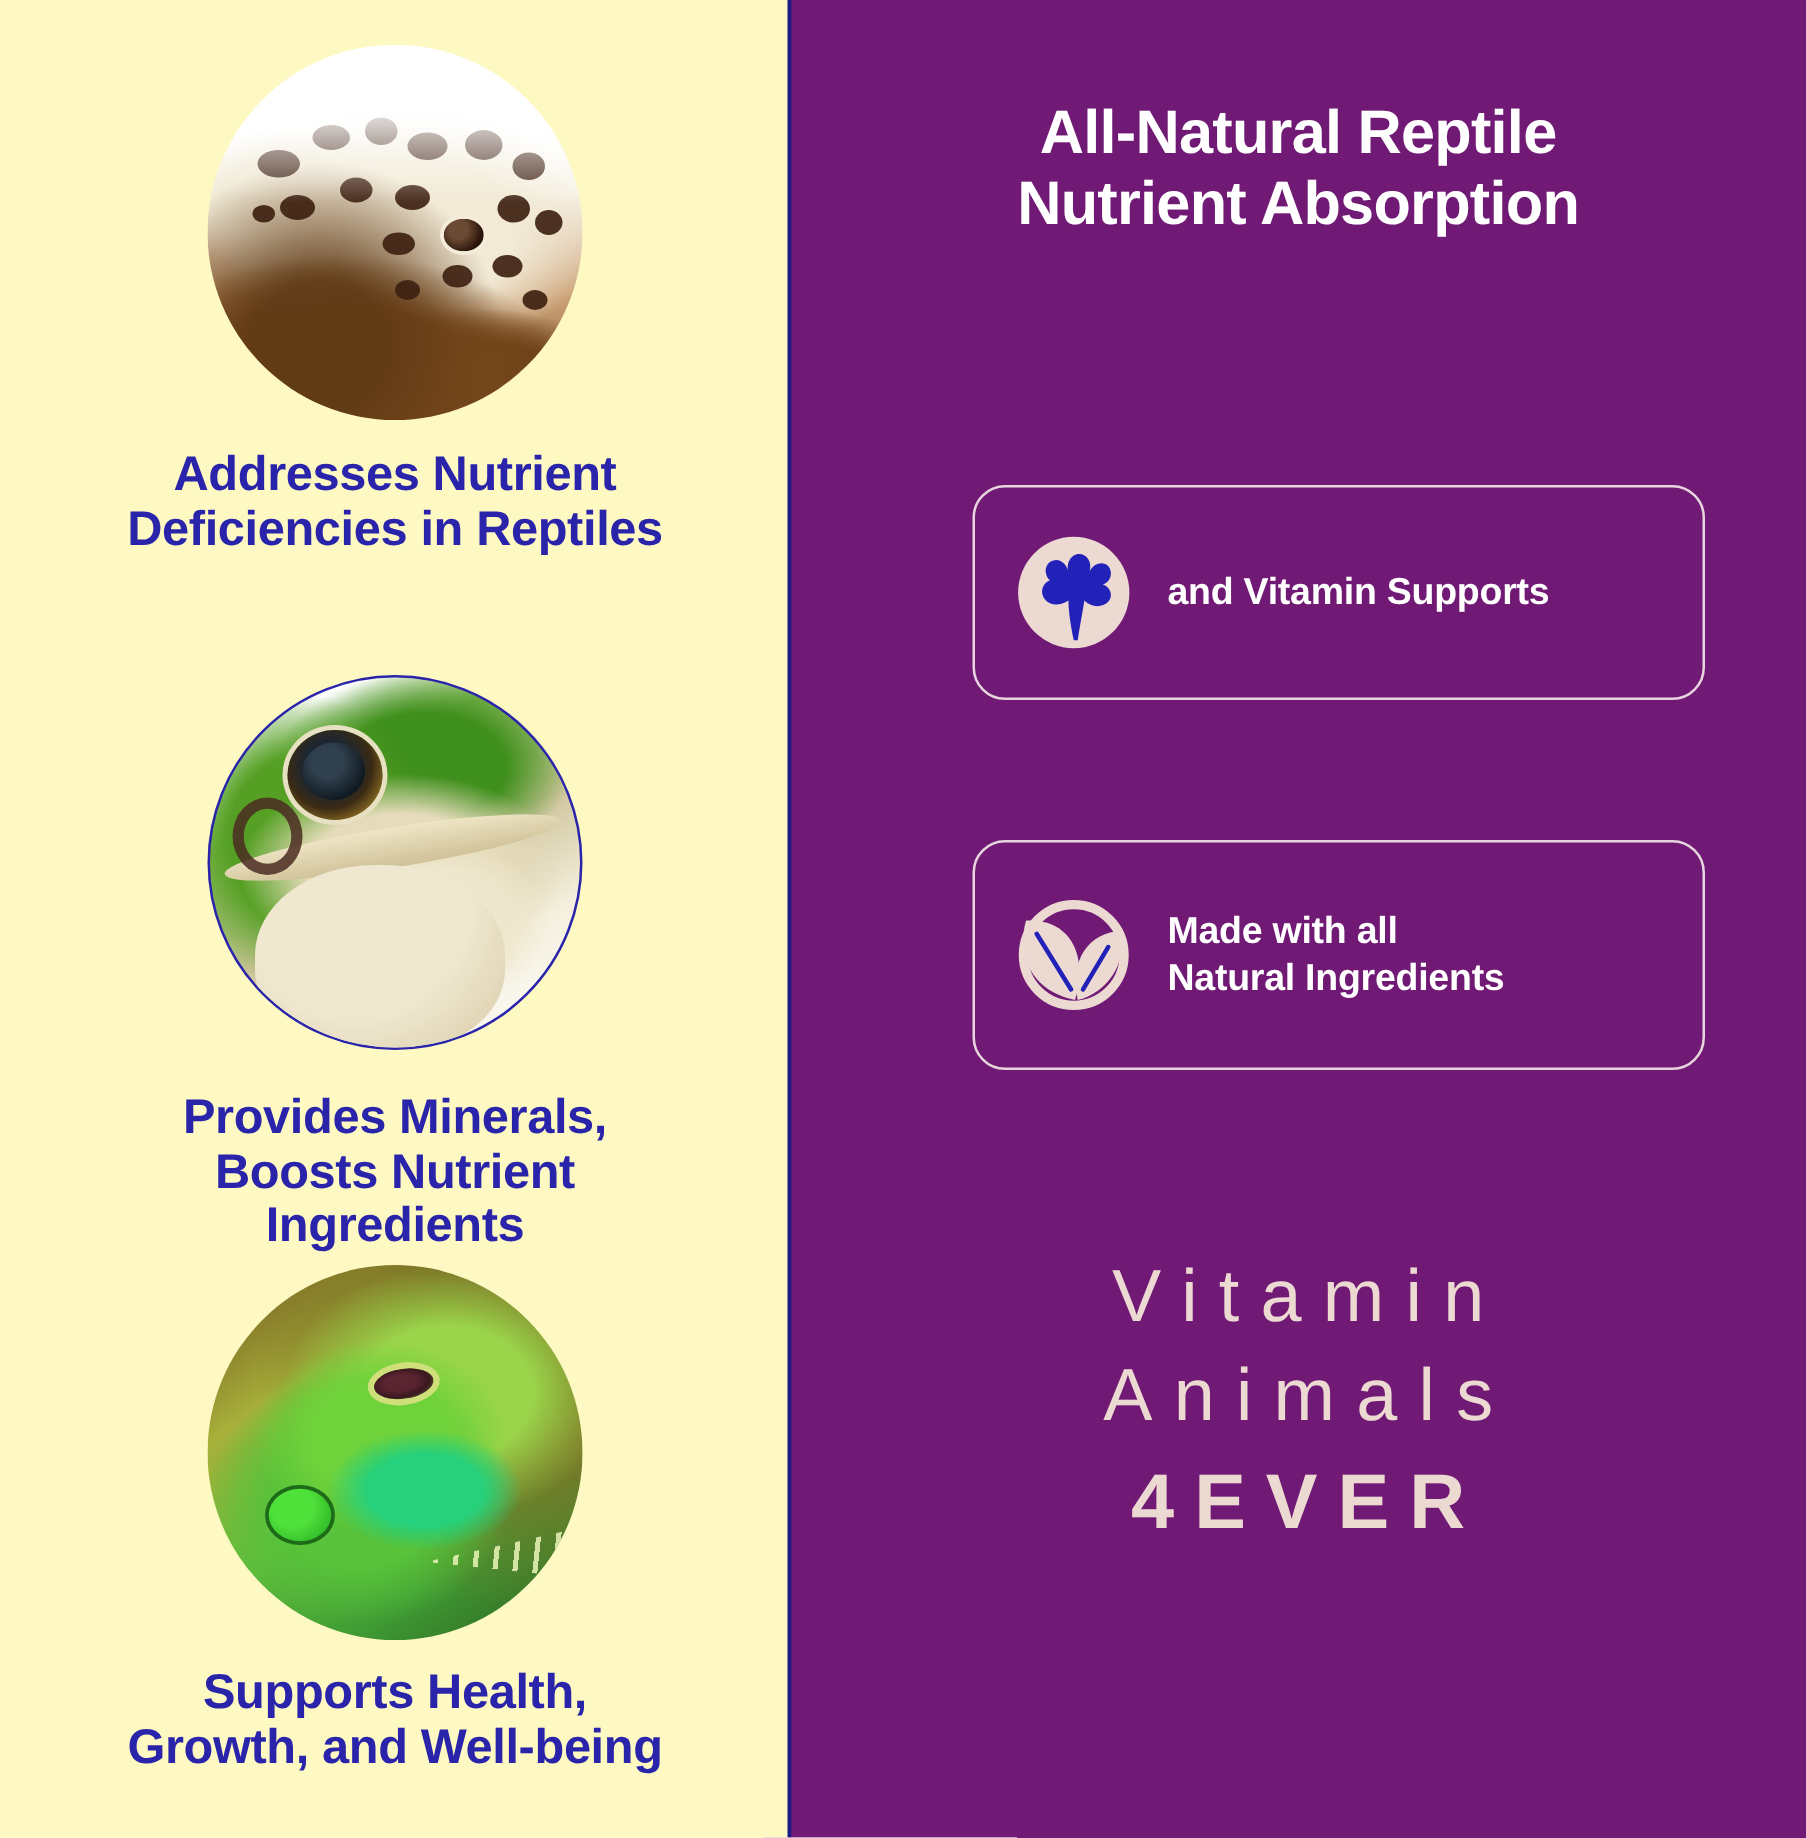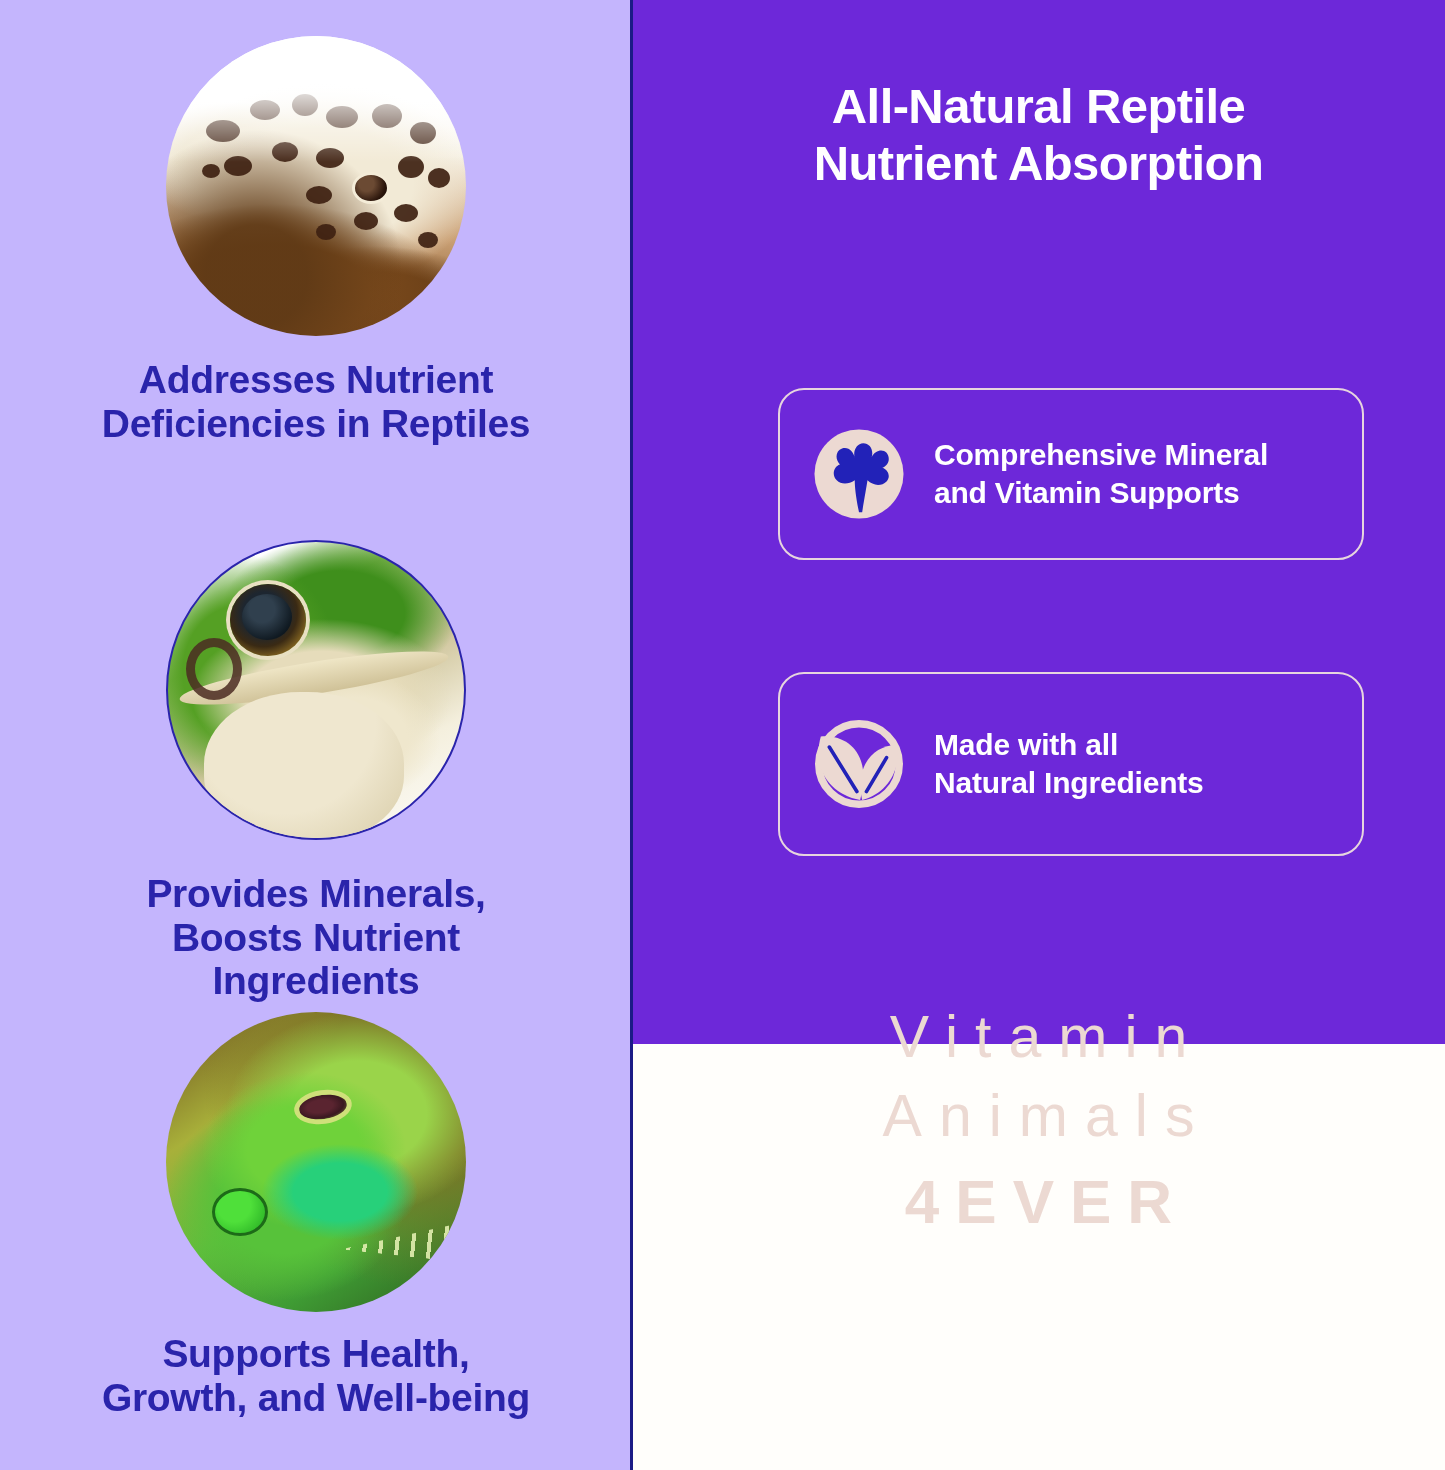--- a/index.html
+++ b/index.html
@@ -13,21 +13,21 @@
     position:relative;
     width:1445px; height:1470px;
     display:flex;
     background:#fffefb;
   }
 
   
   #left-col {
     position:relative;
     width:632px; height:1470px;
-    background:#c4b5fd;
+    background:#fef9c3;
     flex:0 0 632px;
   }
   .feature-block {
     position:absolute;
     left:0; width:632px;
     display:flex; flex-direction:column;
     align-items:center;
   }
   .photo-wrap {
     position:relative;
@@ -152,22 +152,22 @@
     position:absolute; left:630px; top:0;
     width:3px; height:1470px;
     background:#1b1b86;
     z-index:5;
   }
 
   
   #right-panel {
     position:relative;
     flex:1;
-    height:1044px;
-    background:#6d28d9;
+    height:1470px;
+    background:#701a75;
     padding:0;
   }
   #headline {
     position:absolute;
     left:0; right:0; top:78px;
     color:#ffffff;
     font-size:49px;
     font-weight:bold;
     line-height:1.16;
     text-align:center;
@@ -299,21 +299,20 @@
       <span class="badge-icon">
         <svg viewBox="0 0 100 100" width="106" height="106" aria-hidden="true">
           <circle cx="50" cy="50" r="42" fill="#ecd9d2"></circle>
           <path d="M50 86 C47 72 46 62 46 56 C40 60 33 60 29 56 C24 51 26 43 32 41
                    C27 36 28 28 34 26 C40 24 45 29 46 35 C44 28 48 21 54 21
                    C60 21 64 27 62 34 C65 28 72 26 76 30 C80 35 78 42 72 44
                    C78 46 80 53 76 57 C71 62 63 61 58 56 C57 63 55 73 53 86 Z" fill="#2222b8"></path>
         </svg>
       </span>
       <span class="badge-text">
-        <div>Comprehensive Mineral</div>
         <div>and Vitamin Supports</div>
       </span>
     </div>
 
     <div class="badge" id="badge-2">
       <span class="badge-icon">
         <svg viewBox="0 0 100 100" width="106" height="106" aria-hidden="true">
           <circle cx="50" cy="50" r="38" fill="none" stroke="#ecd9d2" stroke-width="7"></circle>
           <path d="M51 84 C20 78 6 52 14 24 C44 22 62 46 51 84 Z" fill="#ecd9d2"></path>
           <path d="M53 84 C76 78 90 56 86 32 C62 32 46 54 53 84 Z" fill="#ecd9d2"></path>

